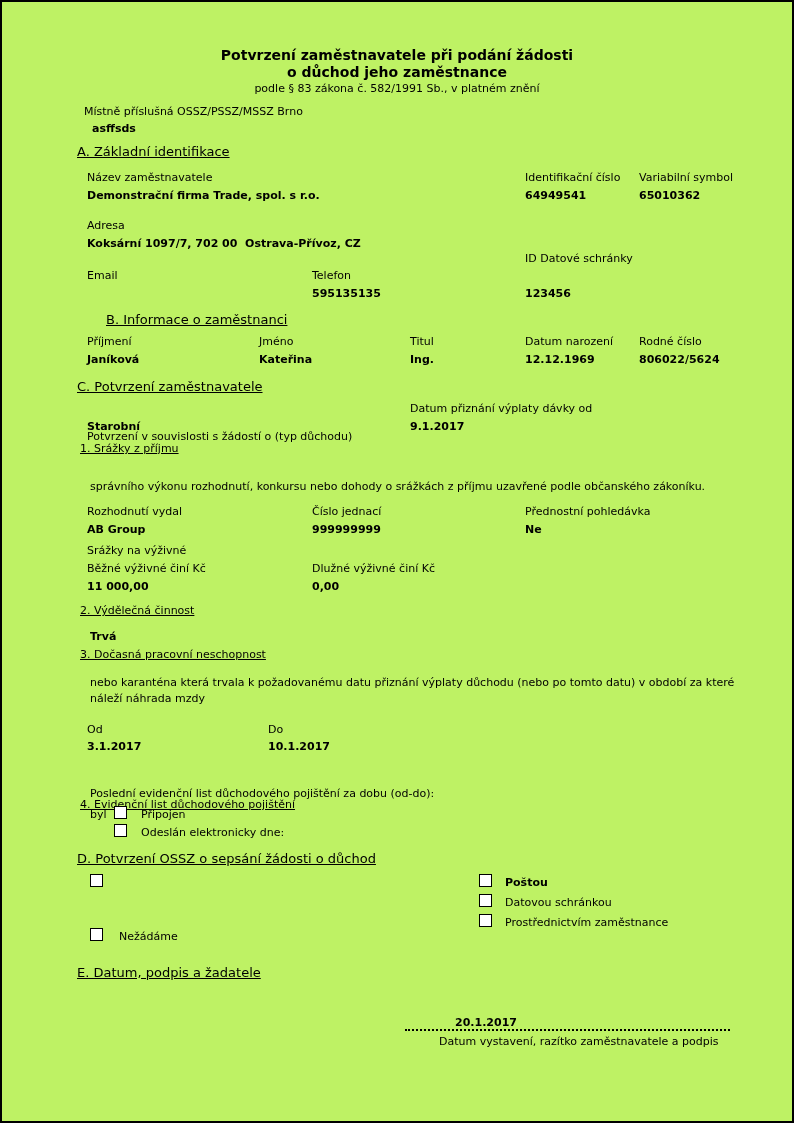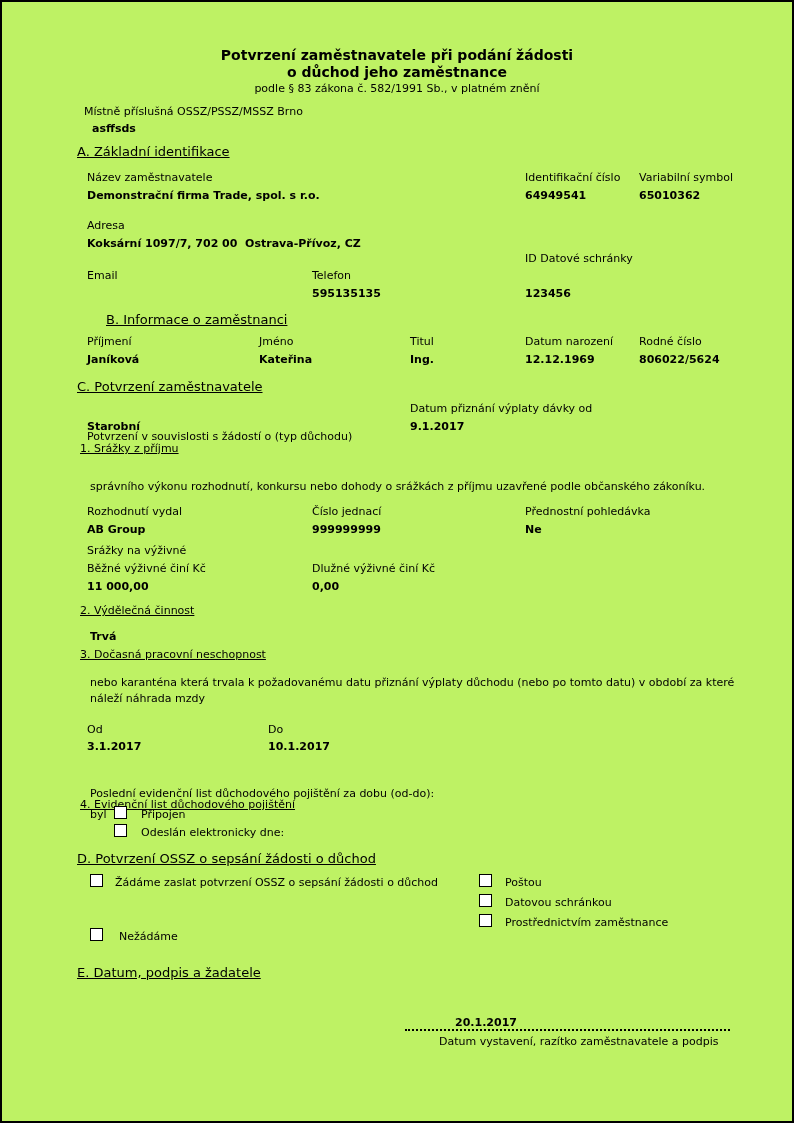--- a/index.html
+++ b/index.html
@@ -102,23 +102,22 @@
   <div class="t sub" style="left:78px;top:760px;margin-top:36px;">4. Evidenční list důchodového pojištění</div>
   <div class="t" style="left:88px;top:785px;">Poslední evidenční list důchodového pojištění za dobu (od-do):</div>
   <div class="t" style="left:88px;top:806px;">byl</div>
   <span class="cb" style="left:112px;top:804px;"></span>
   <div class="t" style="left:139px;top:806px;">Připojen</div>
   <span class="cb" style="left:112px;top:822px;"></span>
   <div class="t" style="left:139px;top:824px;">Odeslán elektronicky dne:</div>
 
   <div class="t sec" style="left:75px;top:849px;">D. Potvrzení OSSZ o sepsání žádosti o důchod</div>
   <span class="cb" style="left:88px;top:872px;"></span>
-  <div class="t" style="left:113px;top:874px;">Žádáme zaslat potvrzení OSSZ o sepsání žádosti o důchod</div>
   <span class="cb" style="left:477px;top:872px;"></span>
-  <div class="t" style="left:503px;top:874px;">Poštou</div>
+  <div class="t" style="left:503px;top:874px;font-weight:bold;">Poštou</div>
   <span class="cb" style="left:477px;top:892px;"></span>
   <div class="t" style="left:503px;top:894px;">Datovou schránkou</div>
   <span class="cb" style="left:477px;top:912px;"></span>
   <div class="t" style="left:503px;top:914px;">Prostřednictvím zaměstnance</div>
   <span class="cb" style="left:88px;top:926px;"></span>
   <div class="t" style="left:117px;top:928px;">Nežádáme</div>
 
   <div class="t sec" style="left:75px;top:963px;">E. Datum, podpis a žadatele</div>
   <div class="t b" style="left:453px;top:1014px;">20.1.2017</div>
   <div class="sigline" style="left:403px;top:1027px;width:325px;"></div>

